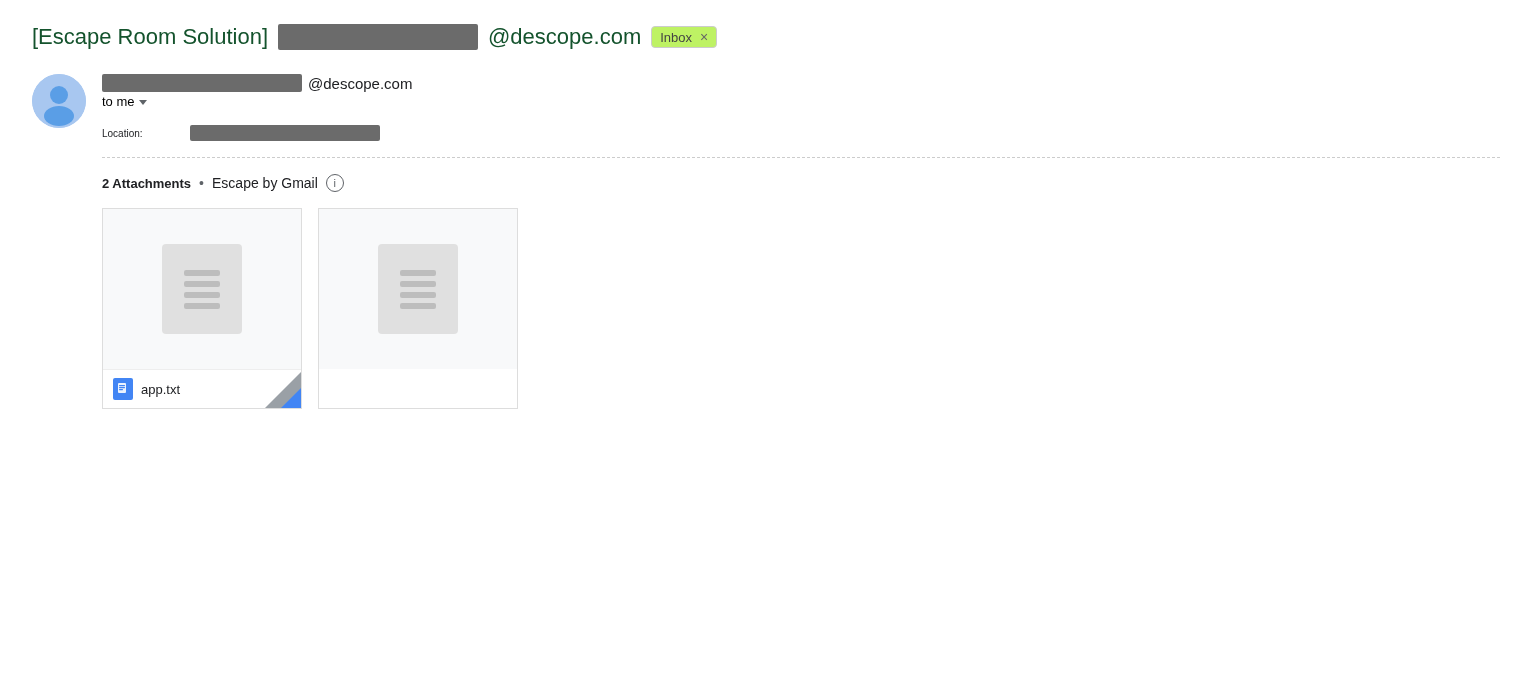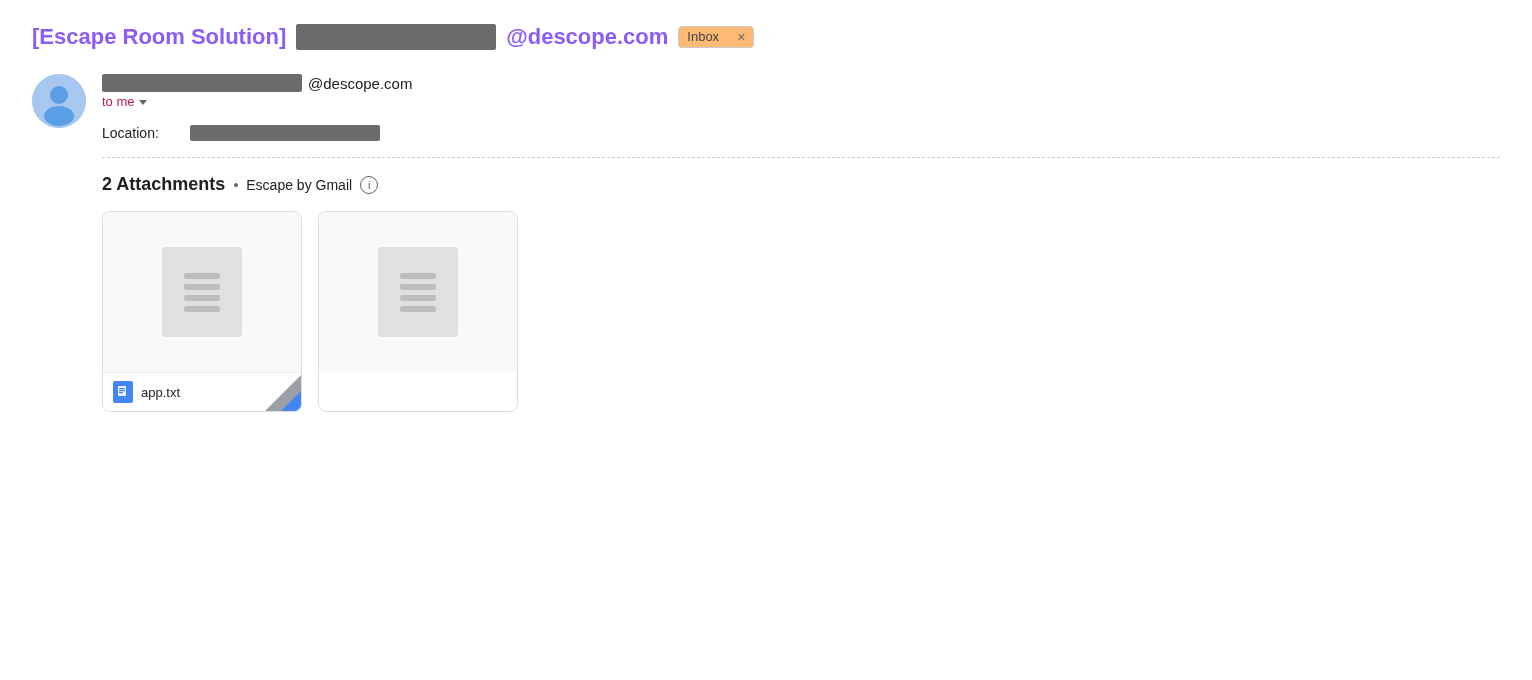--- a/index.html
+++ b/index.html
@@ -13,42 +13,43 @@
     
     .subject-line {
       display: flex;
       align-items: center;
       gap: 10px;
       margin-bottom: 24px;
       flex-wrap: wrap;
     }
     .subject-text {
       font-size: 22px;
-      font-weight: 700;
-      color: #8b5cf6;
+      font-weight: 400;
+      color: #14532d;
     }
     .redacted-block {
       display: inline-block;
       background: #6b6b6b;
       border-radius: 2px;
       vertical-align: middle;
     }
     .subject-redacted {
       width: 200px;
       height: 26px;
     }
     .inbox-badge {
       display: inline-flex;
-      gap: 18px;
+      align-items: center;
+      gap: 8px;
       border: 1px solid #ccc;
       border-radius: 4px;
       padding: 2px 8px;
       font-size: 13px;
       color: #444;
-      background: #fdba74;
+      background: #bef264;
     }
     .inbox-badge .close-x {
       cursor: pointer;
       font-size: 14px;
       color: #666;
     }
 
     
     .email-body {
       display: flex;
@@ -87,21 +88,21 @@
     .sender-domain {
       font-size: 15px;
       font-weight: 500;
       color: #202124;
     }
     .to-me-line {
       display: flex;
       align-items: center;
       gap: 4px;
       font-size: 13px;
-      color: #be185d;
+      color: #000000;
       margin-bottom: 16px;
     }
     .chevron-down {
       display: inline-block;
       width: 0;
       height: 0;
       border-left: 4px solid transparent;
       border-right: 4px solid transparent;
       border-top: 5px solid #5f6368;
       margin-top: 1px;
@@ -113,21 +114,21 @@
     }
     .field-row {
       display: flex;
       align-items: center;
       gap: 8px;
       margin-bottom: 6px;
       font-size: 14px;
     }
     .field-label {
       color: #202124;
-      font-size: 14px;
+      font-size: 10px;
       min-width: 80px;
     }
     .field-redacted {
       height: 16px;
       border-radius: 2px;
     }
     .location-redacted {
       width: 190px;
     }
     .desc-redacted {
@@ -144,21 +145,21 @@
     
     .attachments-header {
       display: flex;
       align-items: center;
       gap: 8px;
       margin-bottom: 16px;
       font-size: 14px;
     }
     .attachments-count {
       font-weight: 700;
-      font-size: 18px;
+      font-size: 13px;
     }
     .attachments-dot {
       color: #5f6368;
     }
     .scanned-text {
       color: #202124;
       font-size: 14px;
     }
     .info-circle {
       display: inline-flex;
@@ -176,21 +177,21 @@
 
     
     .attachments-grid {
       display: flex;
       gap: 16px;
       flex-wrap: wrap;
     }
     .attachment-card {
       width: 200px;
       border: 1px solid #ddd;
-      border-radius: 8px;
+      border-radius: 0;
       overflow: hidden;
       cursor: pointer;
     }
     .attachment-preview {
       width: 100%;
       height: 160px;
       background: #f8f9fa;
       display: flex;
       align-items: center;
       justify-content: center;

